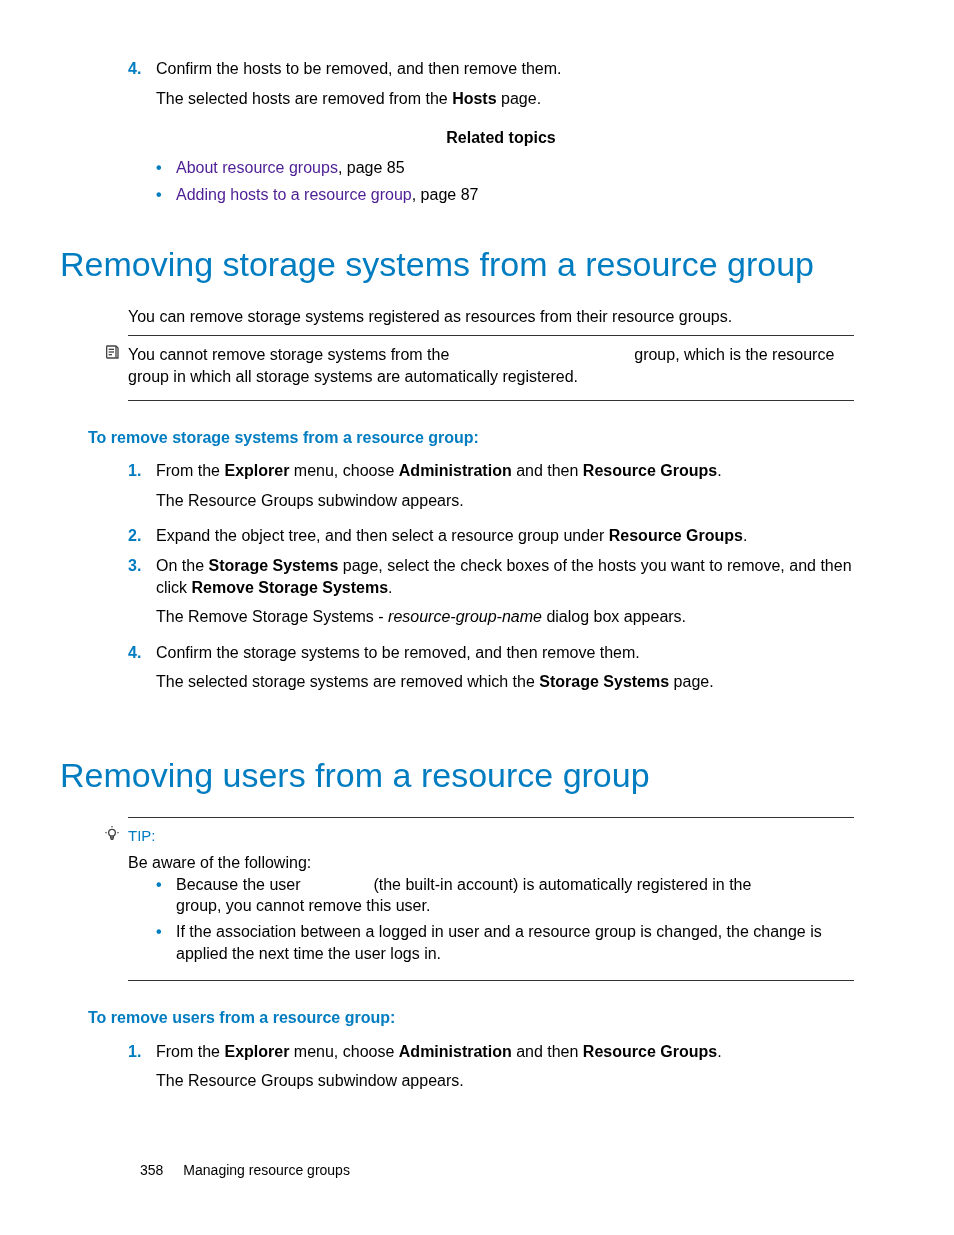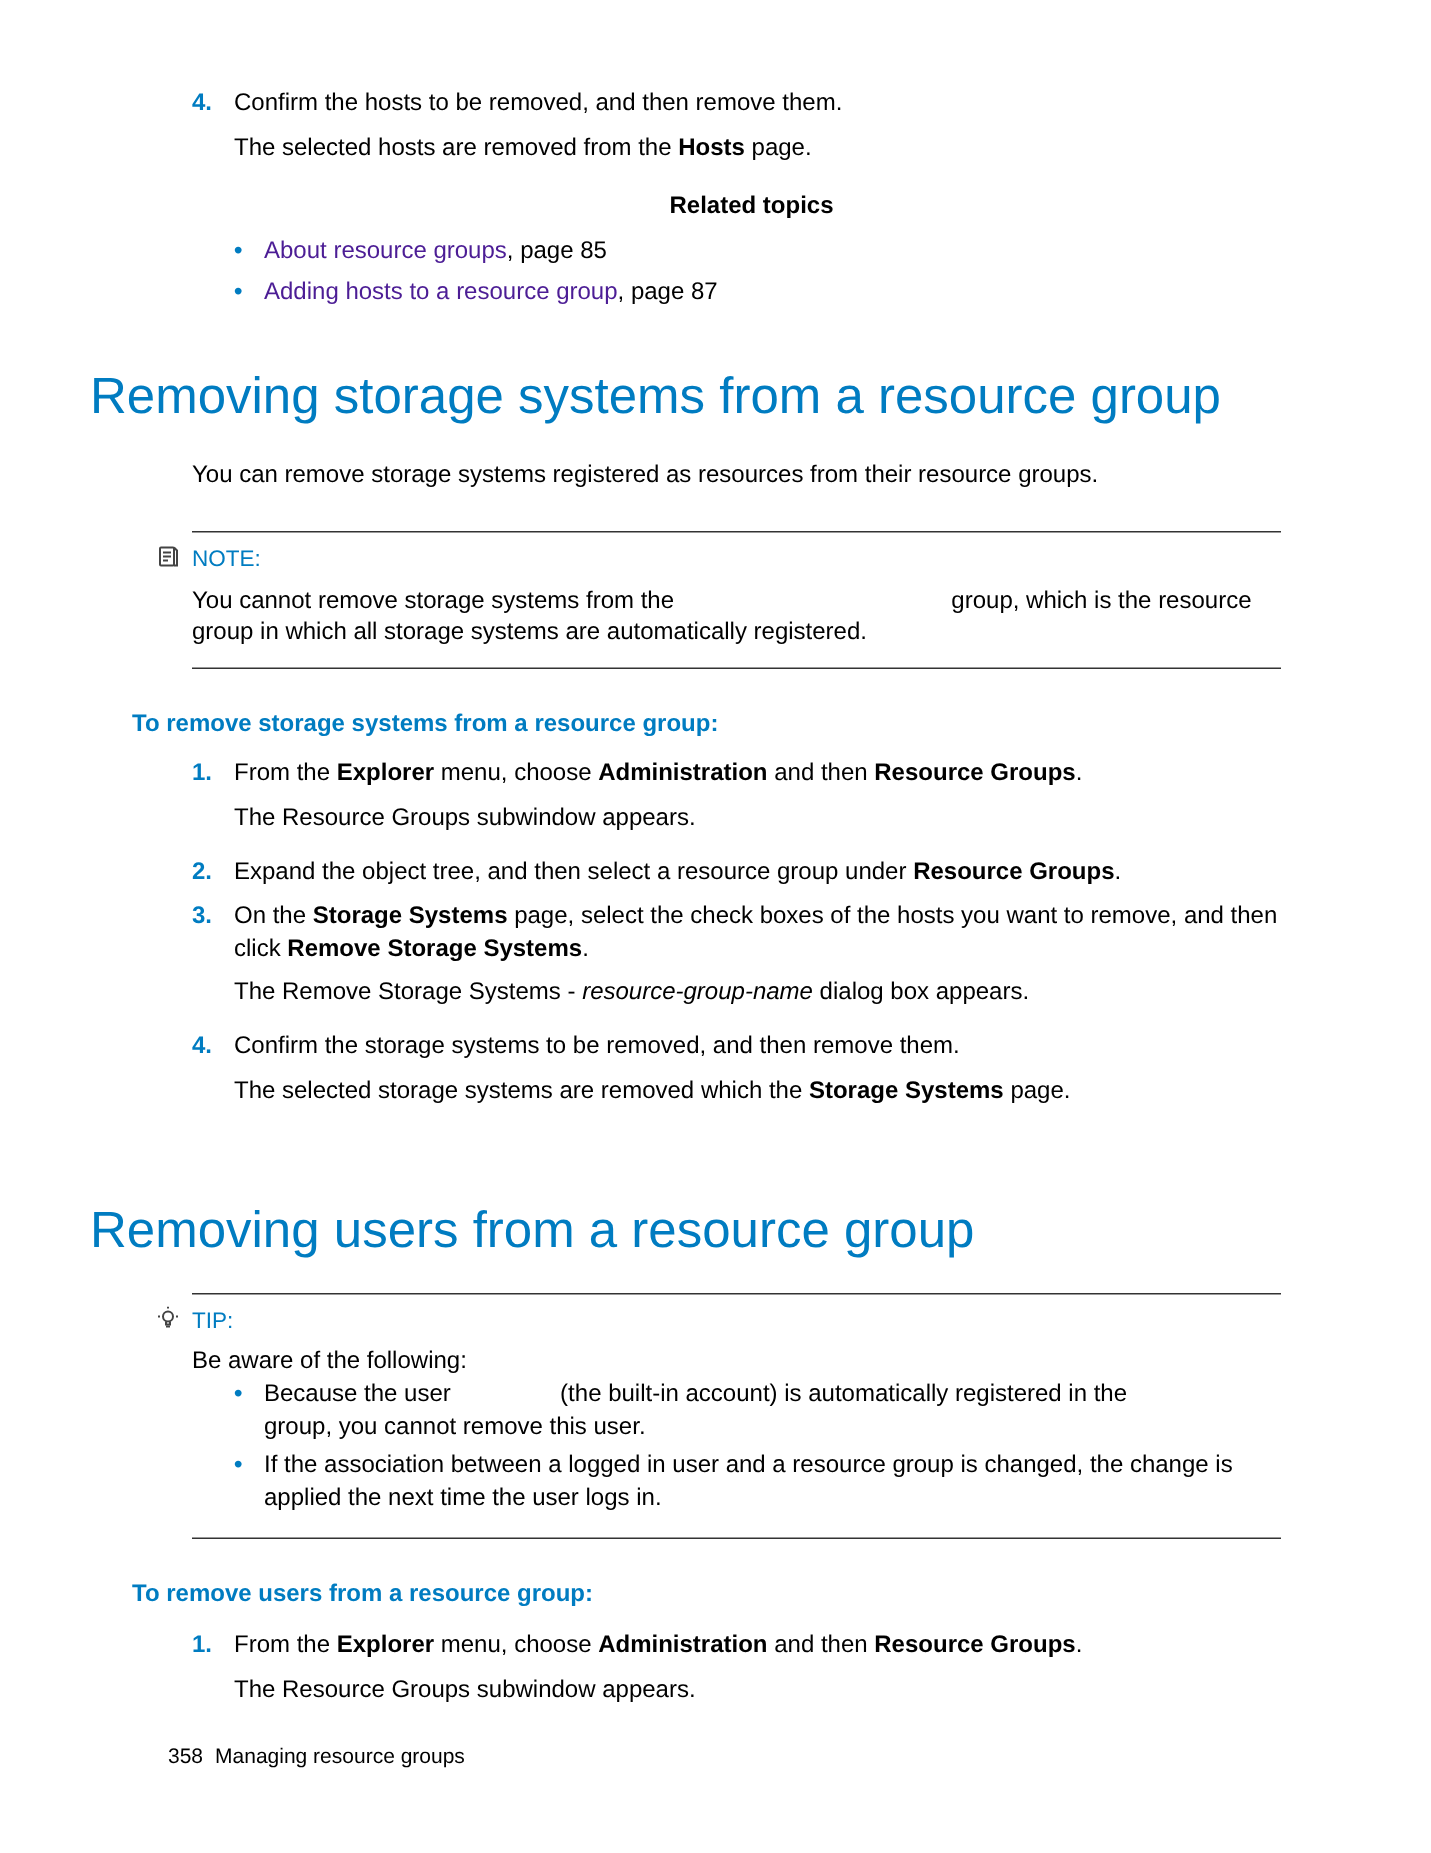--- a/index.html
+++ b/index.html
@@ -49,21 +49,21 @@
     font-weight: bold;
   }
   .link { color: #4c1d95; }
   h2.section-title {
     color: #007cc1;
     font-weight: 300;
     font-size: 34px;
     margin-top: 36px;
     margin-bottom: 18px;
   }
-  .intro { margin-left: 68px; margin-bottom: 27px; }
+  .intro { margin-left: 68px; margin-bottom: 8px; }
   .admonition {
     margin-left: 68px;
     margin-right: 20px;
     border-top: 1px solid #333;
     border-bottom: 1px solid #333;
     padding: 8px 0 12px 0;
     position: relative;
     margin-bottom: 26px;
   }
   .adm-icon {
@@ -82,24 +82,24 @@
   .task-heading {
     color: #007cc1;
     font-weight: bold;
     margin-left: 28px;
     margin-bottom: 12px;
     margin-top: 26px;
   }
   .footer {
     position: absolute;
     bottom: 55px;
-    left: 112px;
+    left: 140px;
     font-size: 14px;
     display: flex;
-    gap: 8px;
+    gap: 20px;
   }
   .adm-ul {
     margin-left: 10px;
   }
   .adm-ul .ul-item { margin-left: 18px; margin-bottom: 4px; }
 </style>
 </head>
 <body>
 
 <div class="content-indent">
@@ -128,21 +128,20 @@
 <div class="admonition">
   <span class="adm-icon">
     <svg width="16" height="16" viewBox="0 0 24 24" fill="none" stroke="#444" stroke-width="2">
         <rect x="4" y="3" width="14" height="18" rx="1"></rect>
         <path d="M18 3l3 3v15h-3"></path>
         <line x1="7" y1="8" x2="15" y2="8"></line>
         <line x1="7" y1="12" x2="15" y2="12"></line>
         <line x1="7" y1="16" x2="12" y2="16"></line>
       </svg>
   </span>
-  <div class="adm-label">NOTE:</div>
   <div class="adm-body">You cannot remove storage systems from the             group, which is the resource group in which all storage systems are automatically registered.</div>
 </div>
 
 <div class="task-heading">To remove storage systems from a resource group:</div>
 
 <div class="content-indent">
   <div class="ol-item">
     <div class="ol-marker">1.</div>
     <div class="ol-body"><span>From the </span><span class="bold">Explorer</span><span> menu, choose </span><span class="bold">Administration</span><span> and then </span><span class="bold">Resource Groups</span><span>.</span></div>
   </div>

